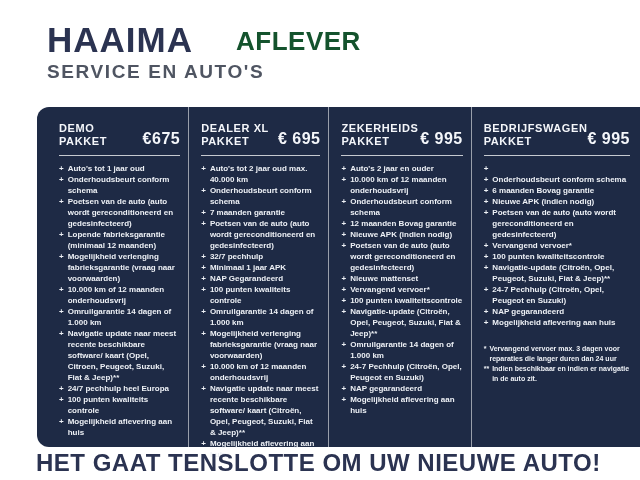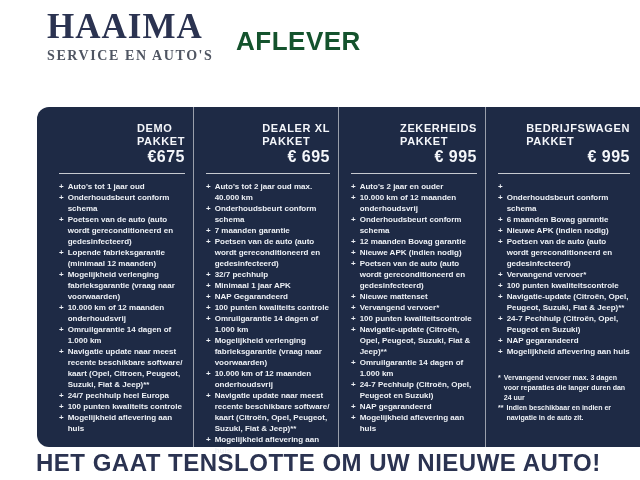--- a/index.html
+++ b/index.html
@@ -5,27 +5,27 @@
   * { margin:0; padding:0; box-sizing:border-box; }
   html,body { width:640px; height:480px; }
   body {
     position:relative;
     width:640px; height:480px;
     background:#ffffff;
     overflow:hidden;
     font-family:"Liberation Sans", sans-serif;
   }
   
-  .logo { position:absolute; left:47px; top:9px;font-family:Liberation Serif, serif; }
+  .logo { position:absolute; left:47px; top:22px; }
   .logo-name {
     font-size:35px; font-weight:bold; color:#2b3351;
     letter-spacing:1px; line-height:36px;
   }
   .logo-tagline {
-    font-size:14px; font-weight:bold; color:#4f5562;
+    font-size:19px; font-weight:bold; color:#4f5562;
     letter-spacing:1.6px; margin-top:3px;
   }
   .page-title {
     position:absolute; left:236px; top:27px;
     font-size:26px; font-weight:bold; color:#14532d;
     line-height:29px; letter-spacing:0.5px;
   }
   
   .panel {
     position:absolute; left:37px; top:107px;
@@ -35,21 +35,20 @@
     display:flex;
   }
   .col { height:100%; padding:15px 8px 0 12px; }
   .col-1 { width:156px; padding-left:22px; }
   .col-2 { width:145px; border-left:1px solid rgba(255,255,255,0.55); }
   .col-3 { width:147px; border-left:1px solid rgba(255,255,255,0.55); }
   .col-4 { flex:1; border-left:1px solid rgba(255,255,255,0.55); padding-right:10px; }
   .pkg-head {
     display:flex; justify-content:space-between; align-items:flex-end;
     min-height:26px;
-    flex-direction:column;
   }
   .pkg-name {
     font-size:11px; font-weight:bold; color:#f4f6fa;
     letter-spacing:0.6px; line-height:13px;
   }
   .pkg-name span { display:block; }
   .pkg-price {
     font-size:16px; font-weight:bold; color:#f4f6fa;
     white-space:nowrap; letter-spacing:0.5px;
   }

